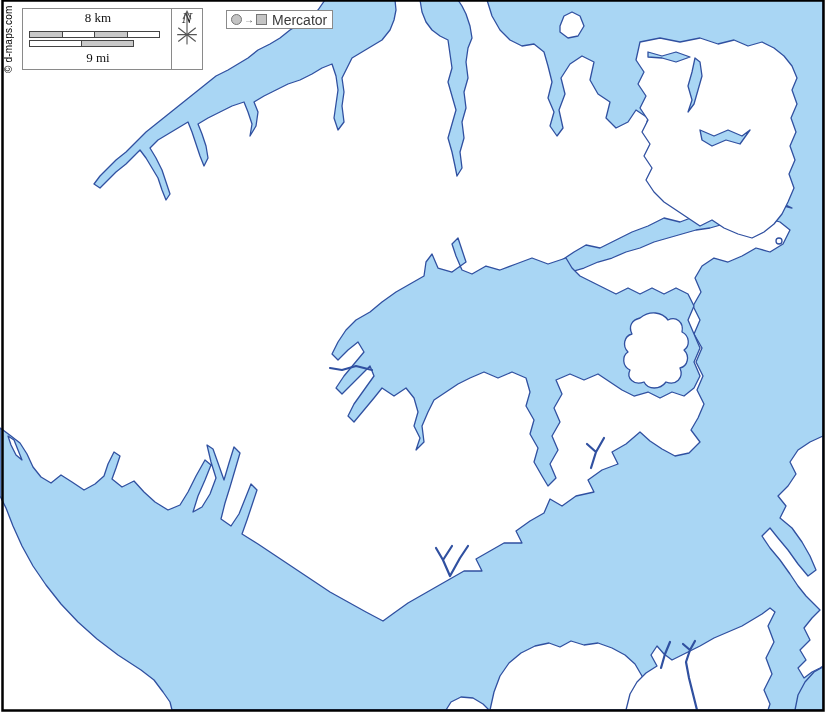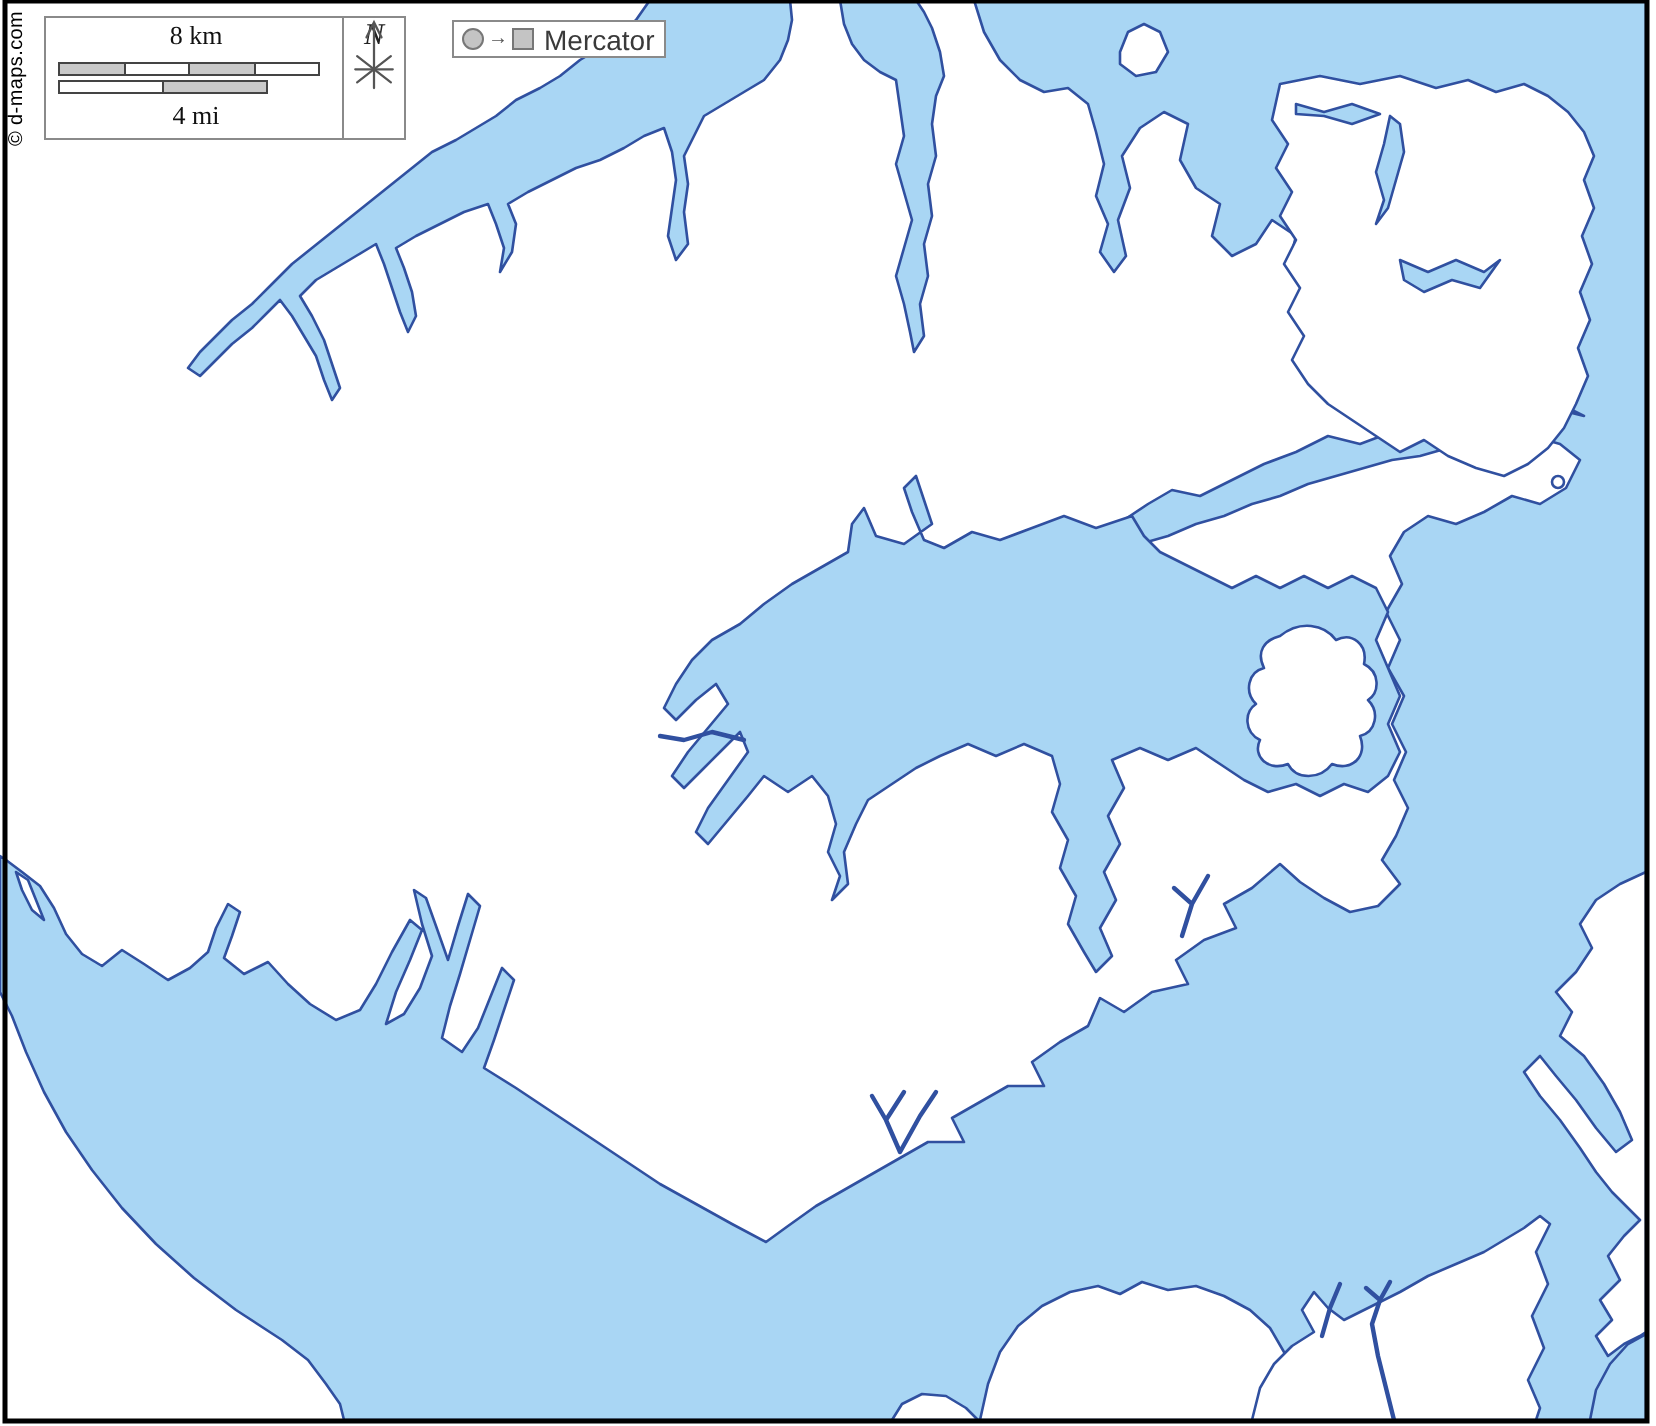--- a/index.html
+++ b/index.html
@@ -173,21 +173,21 @@
     <div class="bar bar-km">
       <div class="seg g"></div>
       <div class="seg w"></div>
       <div class="seg g"></div>
       <div class="seg w"></div>
     </div>
     <div class="bar bar-mi">
       <div class="seg w"></div>
       <div class="seg g"></div>
     </div>
-    <div class="lbl lbl-mi">4 mi</div>
+    <div class="lbl lbl-mi">9 mi</div>
   </div>
 
   <div class="northbox">
     <div class="north-n">N</div>
     <svg width="30" height="40" viewBox="0 0 32 42">
       <g stroke="#555" stroke-width="1.2" fill="none" stroke-linecap="round">
         <line x1="16" y1="37" x2="16" y2="4"></line>
         <path d="M 12 10 L 16 2 L 20 10"></path>
         <line x1="7" y1="20" x2="25" y2="34"></line>
         <line x1="25" y1="20" x2="7" y2="34"></line>

